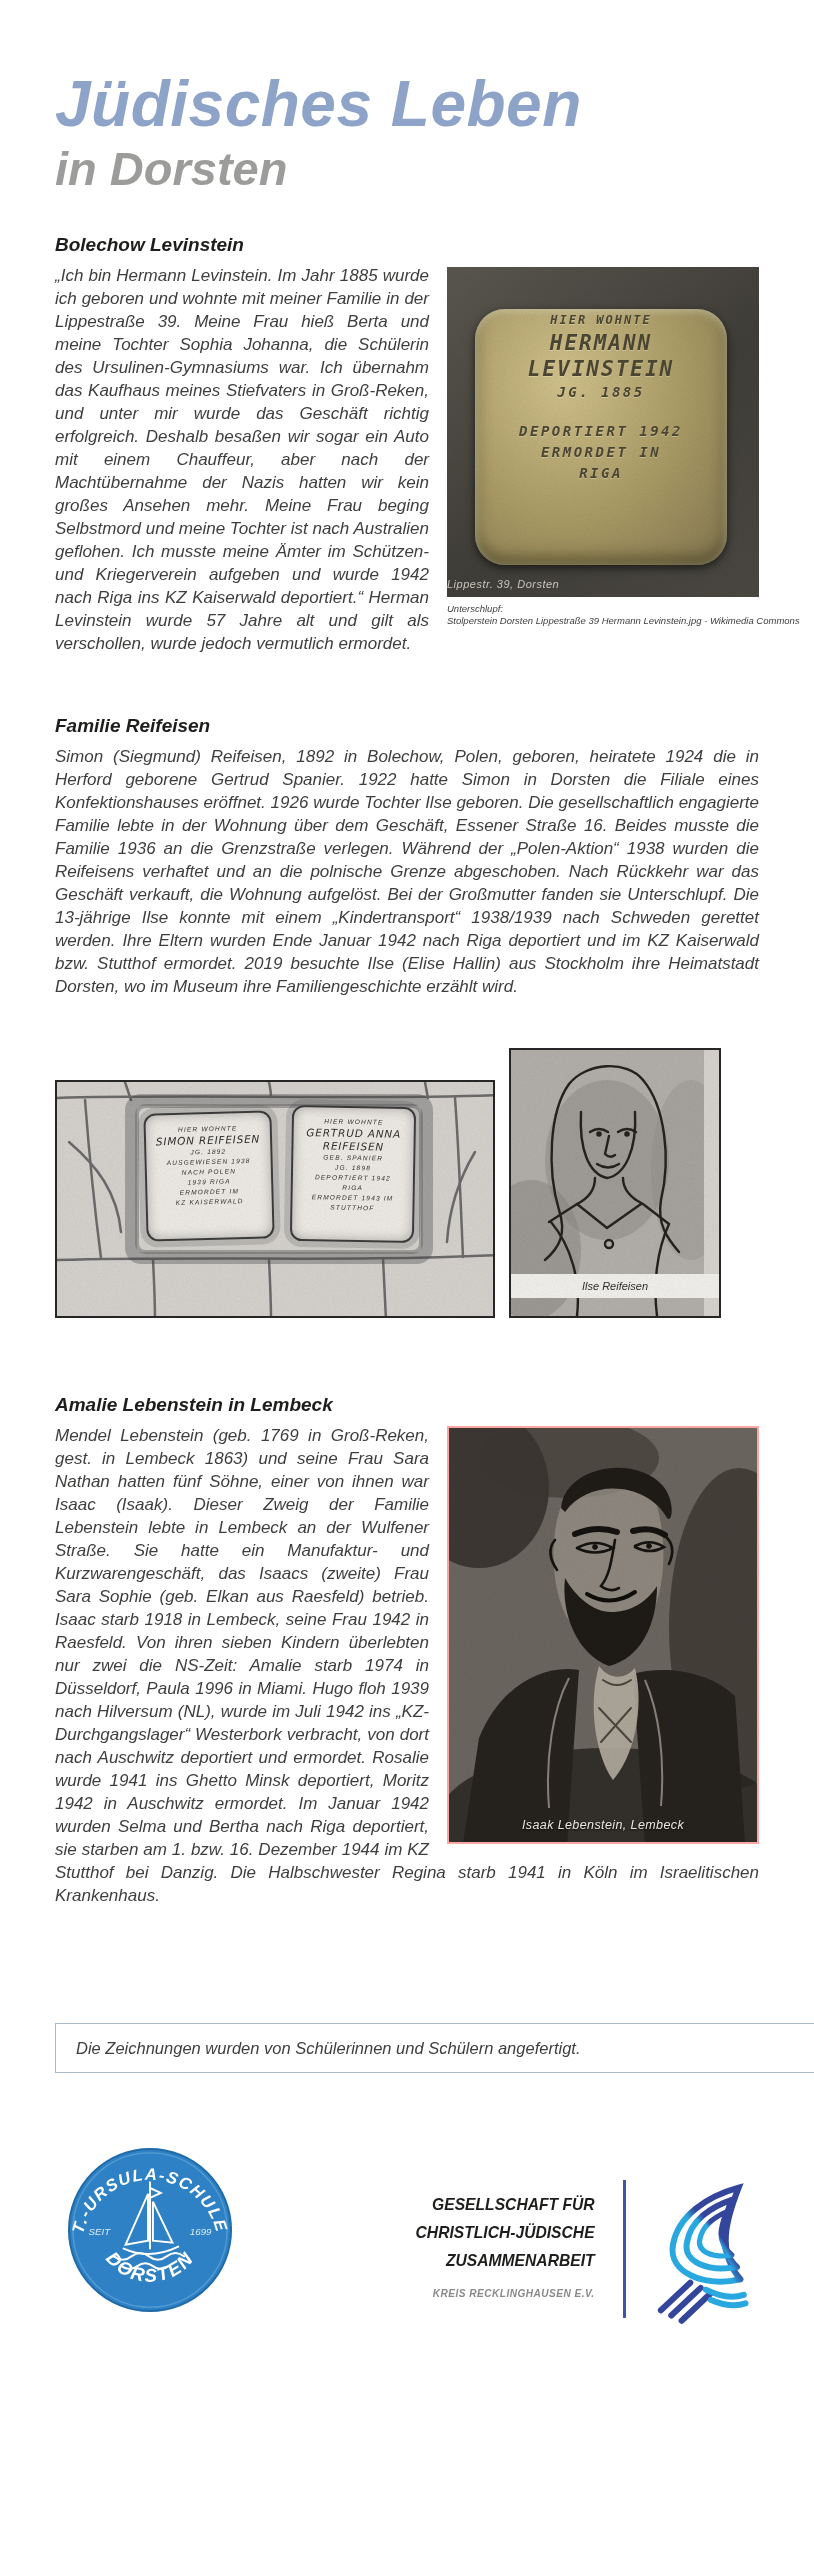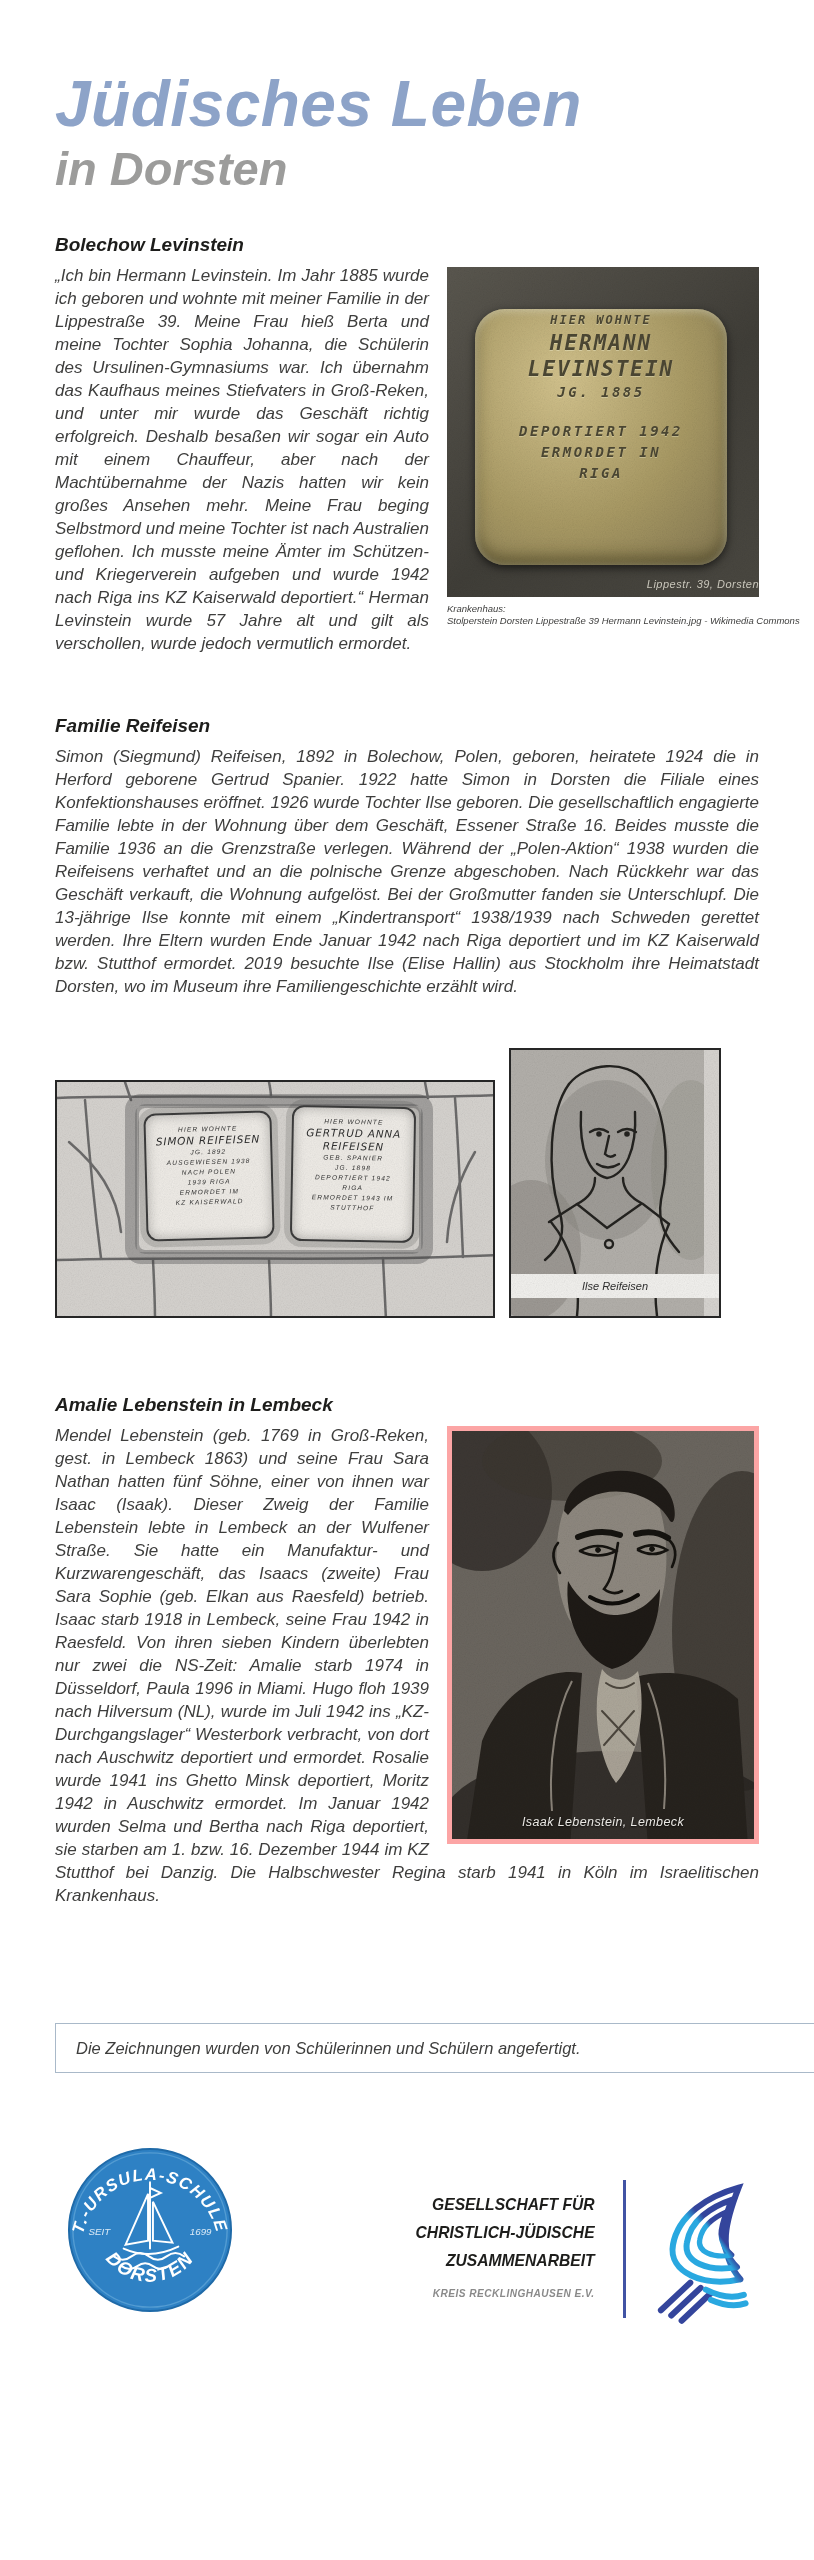--- a/index.html
+++ b/index.html
@@ -22,42 +22,42 @@
   .photo{position:relative;width:312px;height:330px;background:linear-gradient(140deg,#5a574f 0%,#403e38 55%,#4a4841 100%);overflow:hidden;}
   .plate{position:absolute;left:28px;top:42px;width:252px;height:256px;border-radius:30px;
          background:radial-gradient(ellipse at 35% 28%,#d3c38d 0%,#a99a64 55%,#837751 100%);
          box-shadow:inset 0 2px 8px rgba(255,255,240,.45), inset 0 -8px 16px rgba(40,35,10,.5), 0 3px 8px rgba(0,0,0,.6);
          text-align:center;color:#4c4733;font-family:"DejaVu Sans Mono",monospace;font-weight:bold;
          text-shadow:0 1px 0 rgba(255,255,225,.35);}
   .plate .s{font-size:12px;letter-spacing:2px;line-height:19px;}
   .plate .b{font-size:21px;letter-spacing:2px;line-height:26px;}
   .plate .m{font-size:14px;letter-spacing:2.5px;line-height:21px;}
   .plate .gap{margin-top:18px;}
-  .photo-cap{position:absolute;bottom:7px;width:100%;text-align:right;color:#cfccc0;font-size:11px;letter-spacing:.5px;margin-top:43px;}
+  .photo-cap{position:absolute;bottom:7px;width:100%;text-align:left;color:#cfccc0;font-size:11px;letter-spacing:.5px;margin-top:43px;}
   .credit{margin-top:6px;font-size:9.5px;line-height:12px;color:#3e3e3d;}
   .credit .file{white-space:nowrap;}
   .noise{position:absolute;inset:0;width:100%;height:100%;opacity:.22;mix-blend-mode:multiply;pointer-events:none;}
 
   
   .drawings{margin-top:50px;display:flex;align-items:flex-end;gap:14px;height:270px;}
   .draw-frame{position:relative;border:2px solid #262626;box-sizing:border-box;background:#d7d4d0;overflow:hidden;}
   .draw-stones{width:440px;height:238px;}
   .draw-ilse{width:212px;height:270px;}
   .stone{position:absolute;background:#efece7;border:2px solid #3c3c3c;border-radius:12px;
          box-shadow:inset 0 0 12px rgba(0,0,0,.28), 0 0 0 6px rgba(60,60,60,.18);
          text-align:center;color:#2f2f2f;}
   .stone .t{font-size:6.5px;letter-spacing:1.2px;line-height:10px;display:block;}
   .stone .n{font-size:10.5px;letter-spacing:.8px;line-height:13px;display:block;font-family:"DejaVu Sans",sans-serif;}
   .stone-left{left:88px;top:30px;width:128px;height:128px;transform:rotate(-1.5deg);padding-top:10px;box-sizing:border-box;}
   .stone-right{left:234px;top:24px;width:124px;height:136px;transform:rotate(1deg);padding-top:9px;box-sizing:border-box;}
   .draw-cap-strip{position:absolute;left:0;right:0;bottom:18px;height:24px;background:#f2f1ee;
                   display:flex;align-items:center;justify-content:center;font-size:11px;color:#2e2e2e;}
 
   
-  .portrait{position:relative;width:312px;height:418px;border:5px solid #fca5a5;box-sizing:border-box;overflow:hidden;background:#57534e;}
+  .portrait{position:relative;width:312px;height:418px;border:2px solid #fca5a5;box-sizing:border-box;overflow:hidden;background:#57534e;}
   .portrait-cap{position:absolute;bottom:10px;left:0;right:0;text-align:center;color:#f2f0ec;font-size:12.5px;letter-spacing:.4px;text-shadow:0 1px 2px rgba(0,0,0,.8);}
 
   
   .note-box{margin-top:116px;width:770px;height:50px;box-sizing:border-box;border:1px solid #a9b9c9;
             display:flex;align-items:center;padding:0 20px;font-size:16.5px;color:#3e3e3d;}
 
   
   .logos{margin-top:74px;display:flex;align-items:flex-start;}
   .ursula{margin-left:12px;width:166px;height:166px;}
   .gcjz{margin-left:auto;margin-right:10px;display:flex;align-items:center;gap:28px;margin-top:26px;}
@@ -95,21 +95,21 @@
           <span class="m gap" style="display:block">DEPORTIERT 1942</span>
           <span class="m" style="display:block">ERMORDET IN</span>
           <span class="m" style="display:block">RIGA</span>
         </div>
         <div class="photo-cap">Lippestr. 39, Dorsten</div>
         <svg class="noise">
             <rect width="100%" height="100%" filter="url(#grainF)"></rect>
           </svg>
       </div>
       <div class="credit">
-        <div>Krankenhaus:</div>
+        <div>Unterschlupf:</div>
         <div class="file">Stolperstein Dorsten Lippestraße 39 Hermann Levinstein.jpg - Wikimedia Commons</div>
       </div>
     </div>
 
     <p>„Ich bin Hermann Levinstein. Im Jahr 1885 wurde ich geboren und wohnte mit meiner Familie in der Lippestraße 39. Meine Frau hieß Berta und meine Tochter Sophia Johanna, die Schülerin des Ursulinen-Gymnasiums war. Ich übernahm das Kaufhaus meines Stiefvaters in Groß-Reken, und unter mir wurde das Geschäft richtig erfolgreich. Deshalb besaßen wir sogar ein Auto mit einem Chauffeur, aber nach der Machtübernahme der Nazis hatten wir kein großes Ansehen mehr. Meine Frau beging Selbstmord und meine Tochter ist nach Australien geflohen. Ich musste meine Ämter im Schützen-und Kriegerverein aufgeben und wurde 1942 nach Riga ins KZ Kaiserwald deportiert.“ Herman Levinstein wurde 57 Jahre alt und gilt als verschollen, wurde jedoch vermutlich ermordet.</p>
   </section>
 
   <section class="family" style="margin-top:58px">
     <h4>Familie Reifeisen</h4>
     <p>Simon (Siegmund) Reifeisen, 1892 in Bolechow, Polen, geboren, heiratete 1924 die in Herford geborene Gertrud Spanier. 1922 hatte Simon in Dorsten die Filiale eines Konfektionshauses eröffnet. 1926 wurde Tochter Ilse geboren. Die gesellschaftlich engagierte Familie lebte in der Wohnung über dem Geschäft, Essener Straße 16. Beides musste die Familie 1936 an die Grenzstraße verlegen. Während der „Polen-Aktion“ 1938 wurden die Reifeisens verhaftet und an die polnische Grenze abgeschoben. Nach Rückkehr war das Geschäft verkauft, die Wohnung aufgelöst. Bei der Großmutter fanden sie Unterschlupf. Die 13-jährige Ilse konnte mit einem „Kindertransport“ 1938/1939 nach Schweden gerettet werden. Ihre Eltern wurden Ende Januar 1942 nach Riga deportiert und im KZ Kaiserwald bzw. Stutthof ermordet. 2019 besuchte Ilse (Elise Hallin) aus Stockholm ihre Heimatstadt Dorsten, wo im Museum ihre Familiengeschichte erzählt wird.</p>

